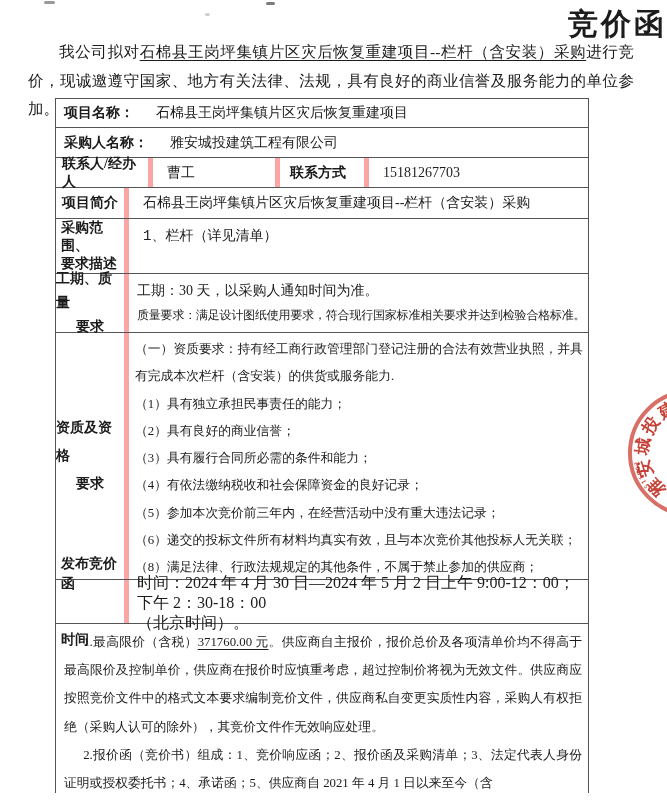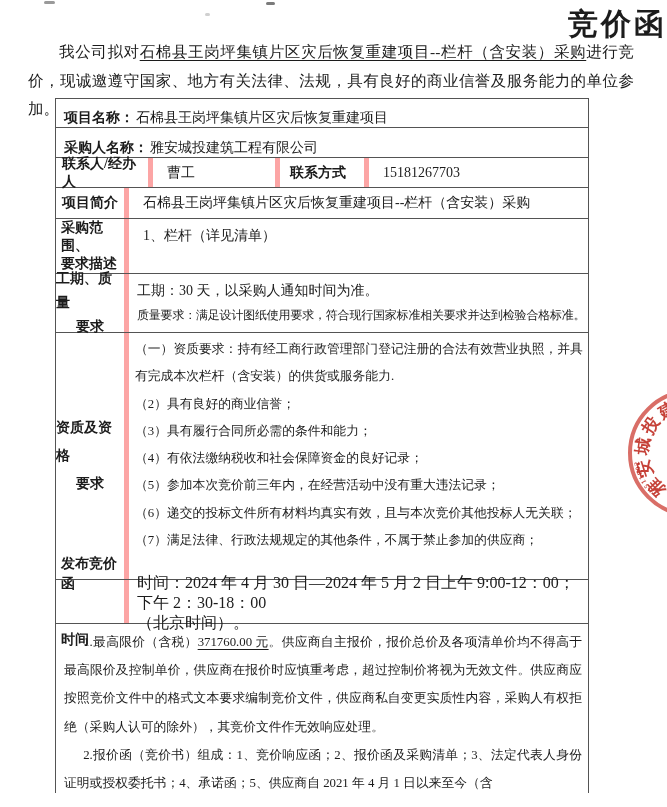--- a/index.html
+++ b/index.html
@@ -19,29 +19,29 @@
              font-size:14px;overflow:hidden;}
   .row{display:flex;border-bottom:1px solid #545454;box-sizing:border-box;}
   .row:last-child{border-bottom:none;}
   .cell{box-sizing:border-box;min-width:0;}
   .br{border-right:5px solid #fca5a5;}
   .lab{width:73px;flex:none;font-weight:bold;display:flex;flex-direction:column;
        justify-content:center;align-items:center;line-height:24px;}
   .con{flex:1;}
   .r1{height:29px;} .r2{height:30px;} .r3{height:30px;} .r4{height:31px;}
   .r5{height:55px;} .r6{height:59px;} .r7{height:247px;} .r8{height:44px;} .r9{height:170px;}
-  .inline-row{align-items:flex-end;padding-left:8px;display:flex;}
+  .inline-row{align-items:center;padding-left:8px;display:flex;gap:20px;}
   .inline-row b{margin-right:2px;}
   .c1{width:97px;flex:none;display:flex;align-items:center;padding-left:6px;font-weight:bold;}
   .c2{width:127px;flex:none;display:flex;align-items:center;padding-left:14px;}
   .c3{width:89px;flex:none;display:flex;align-items:center;padding-left:10px;font-weight:bold;}
   .c4{flex:1;display:flex;align-items:center;padding-left:14px;}
   .brief-con{display:flex;align-items:center;padding-left:14px;}
   .lab-left{align-items:flex-start;padding-left:5px;justify-content:space-evenly;line-height:18px;}
-  .scope-con{padding:8px 0 0 14px;}
+  .scope-con{padding:8px 0 0 14px;font-family:Liberation Mono, monospace;}
   .sched-con{display:flex;flex-direction:column;justify-content:space-evenly;padding-left:8px;}
   .sched-line2{font-size:12px;white-space:nowrap;letter-spacing:-0.2px;}
   .qual-lab{line-height:28px;}
   .qual-con{padding:3px 4px 0 6px;font-size:12.8px;}
   .qitem{line-height:27.3px;}
   .ann-lab{align-items:flex-start;padding-left:5px;line-height:20px;justify-content:center;gap:36px;}
   .ann-con{display:flex;flex-direction:column;justify-content:center;
            padding:2px 6px 0 8px;font-size:16px;line-height:20px;}
   .quote-con{padding:4px 6px 0 8px;font-size:12.8px;line-height:28.2px;}
   .quote-con p{margin:0;text-indent:1.5em;text-align:justify;}
@@ -129,26 +129,27 @@
       </div>
     </div>
 
     <div class="row r7">
       <div class="cell br lab qual-lab">
         <span>资质及资格</span>
         <span>要求</span>
       </div>
       <div class="cell con qual-con">
         <div class="qitem">（一）资质要求：持有经工商行政管理部门登记注册的合法有效营业执照，并具有完成本次栏杆（含安装）的供货或服务能力.</div>
+        <div class="qitem">（1）具有独立承担民事责任的能力；</div>
         <div class="qitem">（2）具有良好的商业信誉；</div>
         <div class="qitem">（3）具有履行合同所必需的条件和能力；</div>
         <div class="qitem">（4）有依法缴纳税收和社会保障资金的良好记录；</div>
         <div class="qitem">（5）参加本次竞价前三年内，在经营活动中没有重大违法记录；</div>
         <div class="qitem">（6）递交的投标文件所有材料均真实有效，且与本次竞价其他投标人无关联；</div>
-        <div class="qitem">（7）满足法律、行政法规规定的其他条件，不属于禁止参加的供应商；</div>
+        <div class="qitem">（8）满足法律、行政法规规定的其他条件，不属于禁止参加的供应商；</div>
       </div>
     </div>
 
     <div class="row r8">
       <div class="cell br lab ann-lab">
         <span>发布竞价函</span>
         <span>时间</span>
       </div>
       <div class="cell con ann-con">
         <div>时间：2024 年 4 月 30 日—2024 年 5 月 2 日上午 9:00-12：00；下午 2：30-18：00</div>

